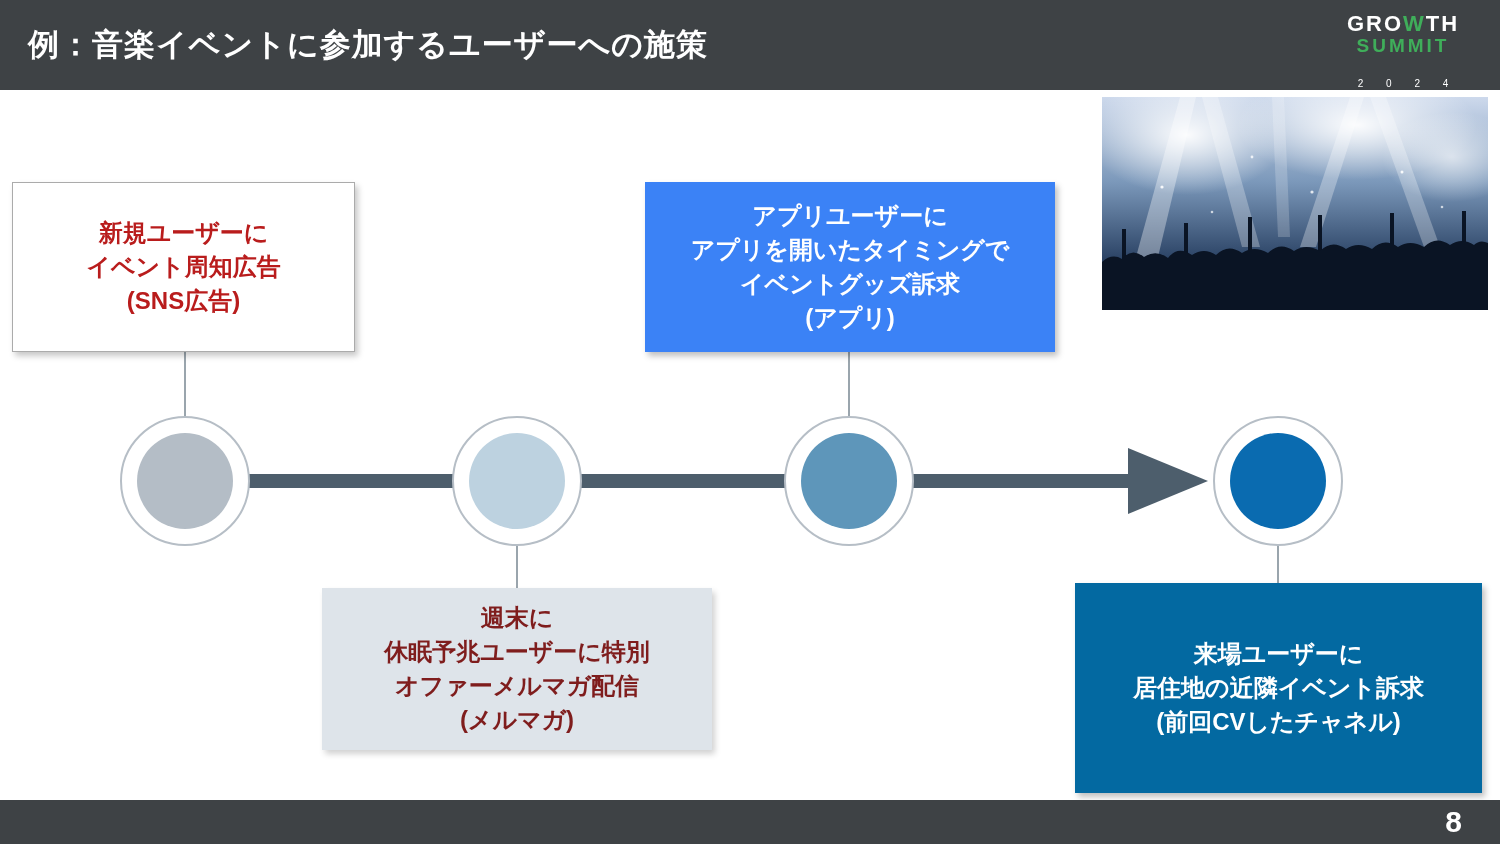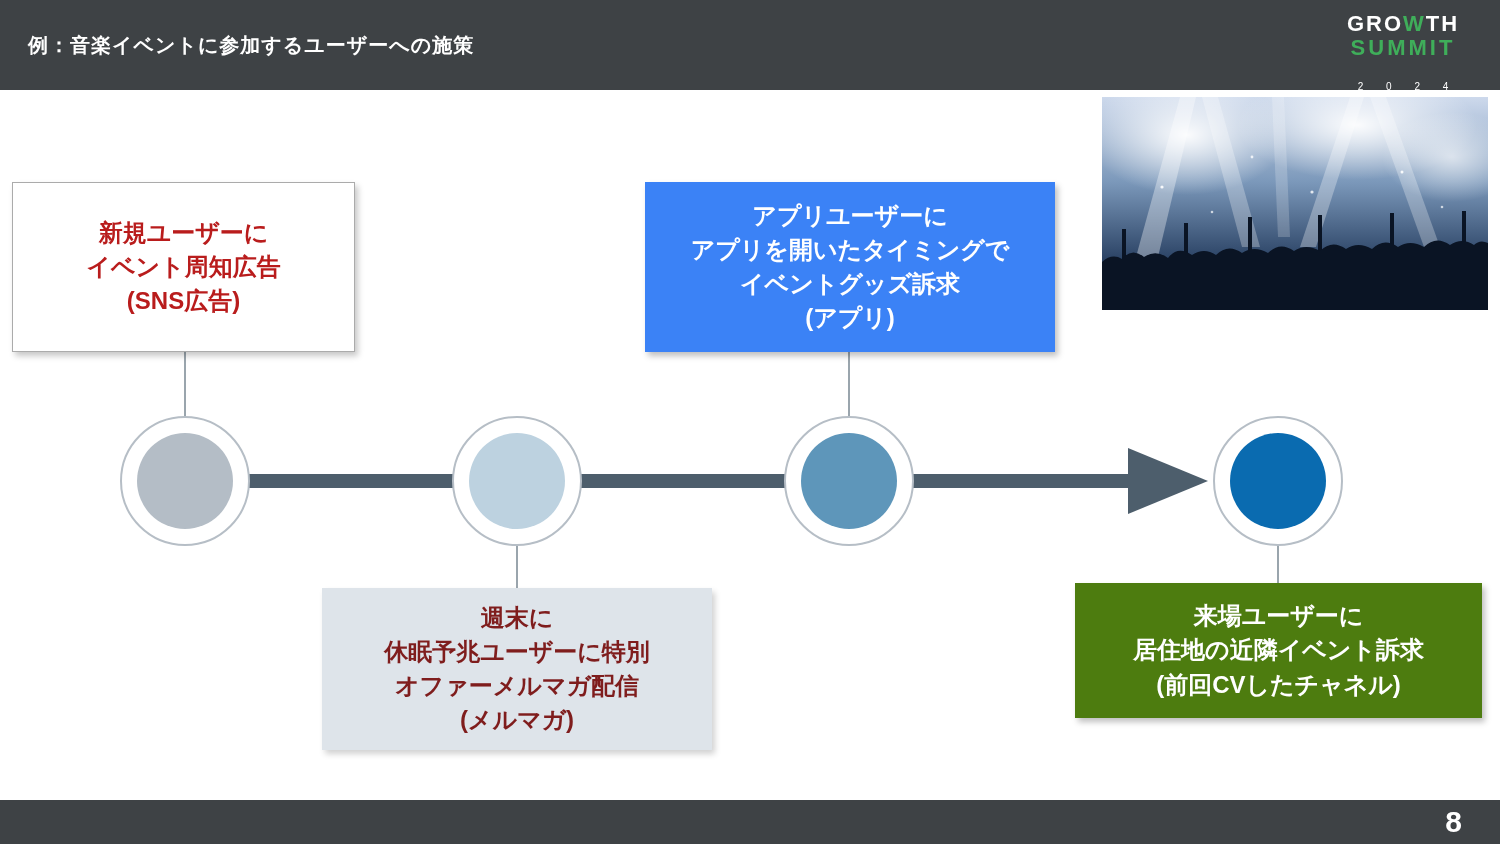--- a/index.html
+++ b/index.html
@@ -6,26 +6,26 @@
   body { background:#222; }
   .slide {
     position:relative; width:1500px; height:844px; background:#ffffff;
     font-family:"Liberation Sans","DejaVu Sans",sans-serif; overflow:hidden;
     margin:0 auto;
   }
   
   .header { position:absolute; top:0; left:0; width:1500px; height:90px; background:#3e4245; }
   .header-title {
     position:absolute; left:28px; top:0; height:90px; display:flex; align-items:center;
-    color:#ffffff; font-size:20px; font-weight:bold; letter-spacing:1px;
+    color:#ffffff; font-size:31px; font-weight:bold; letter-spacing:1px;
   }
   .logo { position:absolute; right:32px; top:12px; width:130px; text-align:center; line-height:1.1; }
   .logo-row1 { font-size:22px; font-weight:bold; color:#ffffff; letter-spacing:2px; }
   .logo-row1 .w-green { color:#3fae5a; }
-  .logo-row2 { font-size:22px; font-weight:bold; color:#3fae5a; letter-spacing:3px; }
+  .logo-row2 { font-size:19px; font-weight:bold; color:#3fae5a; letter-spacing:3px; }
   .logo-row3 { font-size:10px; color:#ffffff; letter-spacing:10px; margin-top:21px; padding-left:10px; }
 
   
   .photo { position:absolute; left:1102px; top:97px; width:386px; height:213px; overflow:hidden; }
   .photo svg { display:block; width:100%; height:100%; }
 
   
   .tl-line { position:absolute; left:185px; top:474px; width:945px; height:14px; background:#4d5e6c; }
   .tl-arrowhead {
     position:absolute; left:1128px; top:448px; width:0; height:0;
@@ -50,21 +50,21 @@
 
   
   .box {
     position:absolute; display:flex; align-items:center; justify-content:center;
     text-align:center; font-weight:bold; white-space:pre-line;
     font-size:24px; line-height:1.42; padding:8px;
   }
   .box1 { left:12px;  top:182px; width:343px; height:170px; background:#ffffff; border:1px solid #ababab; color:#b91c1c; box-shadow:3px 4px 6px rgba(0,0,0,0.22); }
   .box2 { left:322px; top:588px; width:390px; height:162px; background:#dee4ea; color:#7f1d1d; box-shadow:3px 4px 6px rgba(0,0,0,0.18); }
   .box3 { left:645px; top:182px; width:410px; height:170px; background:#3b82f6; color:#ffffff; box-shadow:3px 4px 6px rgba(0,0,0,0.25); }
-  .box4 { left:1075px; top:583px; width:407px; height:135px; background:#4d7c0f; color:#ffffff; box-shadow:3px 4px 6px rgba(0,0,0,0.25); }
+  .box4 { left:1075px; top:583px; width:407px; height:210px; background:#0369a1; color:#ffffff; box-shadow:3px 4px 6px rgba(0,0,0,0.25); }
 
   
   .footer { position:absolute; left:0; top:800px; width:1500px; height:44px; background:#3e4245; }
   .page-number {
     position:absolute; right:38px; top:0; height:44px; display:flex; align-items:center;
     color:#ffffff; font-size:30px; font-weight:bold;
   }
 </style>
 </head>
 <body>

